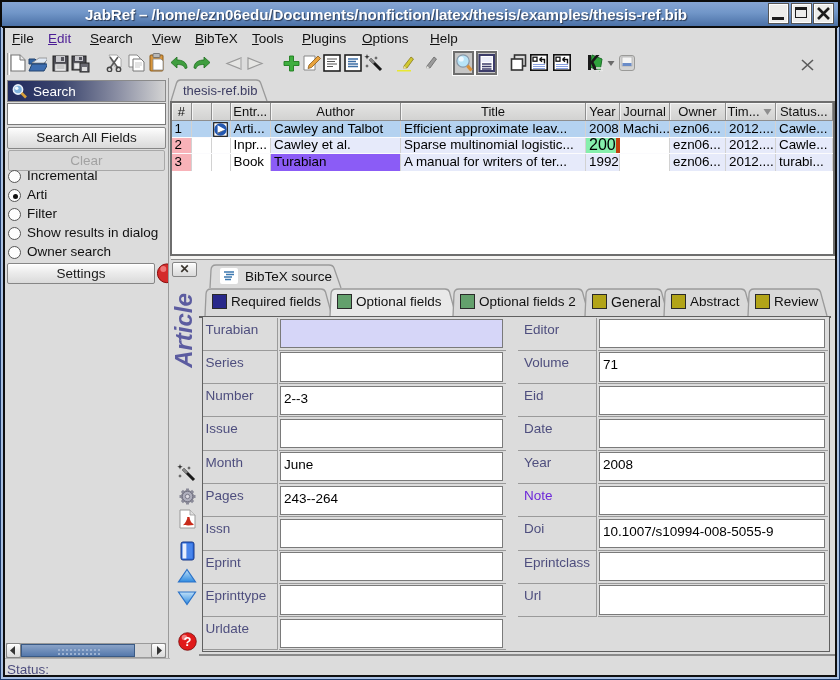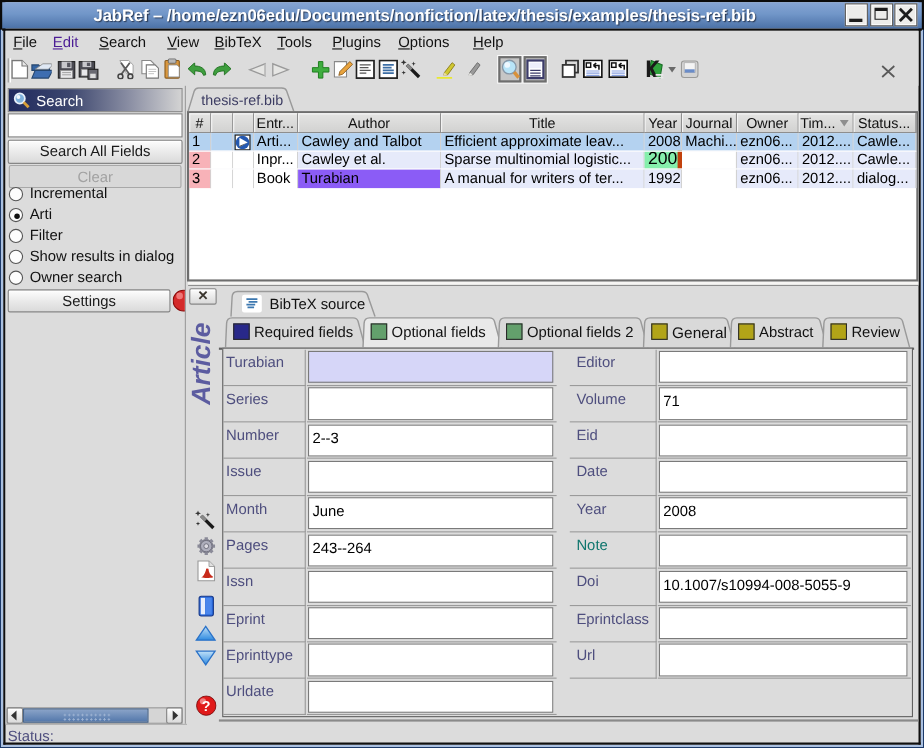--- a/index.html
+++ b/index.html
@@ -268,21 +268,21 @@
 <div class="a" style="left:171.5px;top:153.9px;width:20.5px;height:16.7px;background:#f8b2b8;border-right:1px solid #d2d2d2;padding-left:3px;font-size:13.4px;line-height:16.7px;color:#000;overflow:hidden;white-space:nowrap">3</div>
 <div class="a" style="left:192px;top:153.9px;width:19.5px;height:16.7px;background:#fff;border-right:1px solid #d2d2d2;padding-left:3px;font-size:13.4px;line-height:16.7px;color:#000;overflow:hidden;white-space:nowrap"></div>
 <div class="a" style="left:211.5px;top:153.9px;width:19.0px;height:16.7px;background:#fff;border-right:1px solid #d2d2d2;padding-left:3px;font-size:13.4px;line-height:16.7px;color:#000;overflow:hidden;white-space:nowrap"></div>
 <div class="a" style="left:230.5px;top:153.9px;width:40.5px;height:16.7px;background:#fff;border-right:1px solid #d2d2d2;padding-left:3px;font-size:13.4px;line-height:16.7px;color:#000;overflow:hidden;white-space:nowrap">Book</div>
 <div class="a" style="left:271px;top:153.9px;width:130px;height:16.7px;background:#8b5cf6;border-right:1px solid #d2d2d2;padding-left:3px;font-size:13.4px;line-height:16.7px;color:#000;overflow:hidden;white-space:nowrap">Turabian</div>
 <div class="a" style="left:401px;top:153.9px;width:185px;height:16.7px;background:#e6eafa;border-right:1px solid #d2d2d2;padding-left:3px;font-size:13.4px;line-height:16.7px;color:#000;overflow:hidden;white-space:nowrap">A manual for writers of ter...</div>
 <div class="a" style="left:586px;top:153.9px;width:34px;height:16.7px;background:#e6eafa;border-right:1px solid #d2d2d2;padding-left:3px;font-size:13.4px;line-height:16.7px;color:#000;overflow:hidden;white-space:nowrap">1992</div>
 <div class="a" style="left:620px;top:153.9px;width:50px;height:16.7px;background:#fff;border-right:1px solid #d2d2d2;padding-left:3px;font-size:13.4px;line-height:16.7px;color:#000;overflow:hidden;white-space:nowrap"></div>
 <div class="a" style="left:670px;top:153.9px;width:56px;height:16.7px;background:#e6eafa;border-right:1px solid #d2d2d2;padding-left:3px;font-size:13.4px;line-height:16.7px;color:#000;overflow:hidden;white-space:nowrap">ezn06...</div>
 <div class="a" style="left:726px;top:153.9px;width:50px;height:16.7px;background:#e6eafa;border-right:1px solid #d2d2d2;padding-left:3px;font-size:13.4px;line-height:16.7px;color:#000;overflow:hidden;white-space:nowrap">2012....</div>
-<div class="a" style="left:776px;top:153.9px;width:56.5px;height:16.7px;background:#e6eafa;border-right:1px solid #d2d2d2;padding-left:3px;font-size:13.4px;line-height:16.7px;color:#000;overflow:hidden;white-space:nowrap">dialog...</div>
+<div class="a" style="left:776px;top:153.9px;width:56.5px;height:16.7px;background:#e6eafa;border-right:1px solid #d2d2d2;padding-left:3px;font-size:13.4px;line-height:16.7px;color:#000;overflow:hidden;white-space:nowrap">turabi...</div>
 <div class="a" style="left:171.5px;top:136.6px;width:661px;height:1px;background:#fbfbfd"></div>
 <div class="a" style="left:171.5px;top:153.3px;width:661px;height:1px;background:#fbfbfd"></div>
 <div class="a" style="left:171px;top:254.5px;width:664px;height:1.5px;background:#6e6e6e"></div>
 <div class="a" style="left:171px;top:256px;width:664px;height:3px;background:#f6f5f3"></div>
 <div class="a" style="left:171px;top:259px;width:664px;height:1.2px;background:#8e8e8e"></div>
 <div class="a btn" style="left:172px;top:262px;width:25px;height:15px;line-height:13px;font-size:12px;font-weight:bold;color:#3a352e">✕</div>
 <div class="a" style="left:171px;top:282px;width:26px;height:97px">
  <div style="transform:rotate(-90deg) translate(-97px,0);transform-origin:0 0;width:97px;height:26px;line-height:25px;font-size:24px;font-weight:bold;font-style:italic;color:#5c5ca0;text-align:center">Article</div>
 </div>
 <svg class="a" style="left:177px;top:463px" width="20" height="20" viewBox="0 0 20 20">
@@ -431,21 +431,21 @@
 <div class="a" style="left:599px;top:385.6px;width:226px;height:29.299999999999997px;background:#fff;border:1px solid #7a7a7a;font-size:13.5px;color:#000;padding:4px 0 0 3px"></div>
 <div class="a" style="left:518px;top:417.4px;width:79px;height:33.3px;border-right:1px solid #9a9a9a;border-bottom:1px solid #9a9a9a;"></div>
 <div class="a" style="left:524px;top:421.4px;font-size:13.5px;color:#4e4e7e">Date</div>
 <div class="a" style="left:598px;top:417.4px;width:230px;height:33.3px;border-bottom:1px solid #9a9a9a"></div>
 <div class="a" style="left:599px;top:418.9px;width:226px;height:29.299999999999997px;background:#fff;border:1px solid #7a7a7a;font-size:13.5px;color:#000;padding:4px 0 0 3px"></div>
 <div class="a" style="left:518px;top:450.7px;width:79px;height:33.3px;border-right:1px solid #9a9a9a;border-bottom:1px solid #9a9a9a;"></div>
 <div class="a" style="left:524px;top:454.7px;font-size:13.5px;color:#4e4e7e">Year</div>
 <div class="a" style="left:598px;top:450.7px;width:230px;height:33.3px;border-bottom:1px solid #9a9a9a"></div>
 <div class="a" style="left:599px;top:452.2px;width:226px;height:29.299999999999997px;background:#fff;border:1px solid #7a7a7a;font-size:13.5px;color:#000;padding:4px 0 0 3px">2008</div>
 <div class="a" style="left:518px;top:484.0px;width:79px;height:33.3px;border-right:1px solid #9a9a9a;border-bottom:1px solid #9a9a9a;"></div>
-<div class="a" style="left:524px;top:488.0px;font-size:13.5px;color:#0f766e">Note</div>
+<div class="a" style="left:524px;top:488.0px;font-size:13.5px;color:#6d28d9">Note</div>
 <div class="a" style="left:598px;top:484.0px;width:230px;height:33.3px;border-bottom:1px solid #9a9a9a"></div>
 <div class="a" style="left:599px;top:485.5px;width:226px;height:29.299999999999997px;background:#fff;border:1px solid #7a7a7a;font-size:13.5px;color:#000;padding:4px 0 0 3px"></div>
 <div class="a" style="left:518px;top:517.3px;width:79px;height:33.3px;border-right:1px solid #9a9a9a;border-bottom:1px solid #9a9a9a;"></div>
 <div class="a" style="left:524px;top:521.3px;font-size:13.5px;color:#4e4e7e">Doi</div>
 <div class="a" style="left:598px;top:517.3px;width:230px;height:33.3px;border-bottom:1px solid #9a9a9a"></div>
 <div class="a" style="left:599px;top:518.8px;width:226px;height:29.299999999999997px;background:#fff;border:1px solid #7a7a7a;font-size:13.5px;color:#000;padding:4px 0 0 3px">10.1007/s10994-008-5055-9</div>
 <div class="a" style="left:518px;top:550.5999999999999px;width:79px;height:33.3px;border-right:1px solid #9a9a9a;border-bottom:1px solid #9a9a9a;"></div>
 <div class="a" style="left:524px;top:554.5999999999999px;font-size:13.5px;color:#4e4e7e">Eprintclass</div>
 <div class="a" style="left:598px;top:550.5999999999999px;width:230px;height:33.3px;border-bottom:1px solid #9a9a9a"></div>
 <div class="a" style="left:599px;top:552.0999999999999px;width:226px;height:29.299999999999997px;background:#fff;border:1px solid #7a7a7a;font-size:13.5px;color:#000;padding:4px 0 0 3px"></div>

